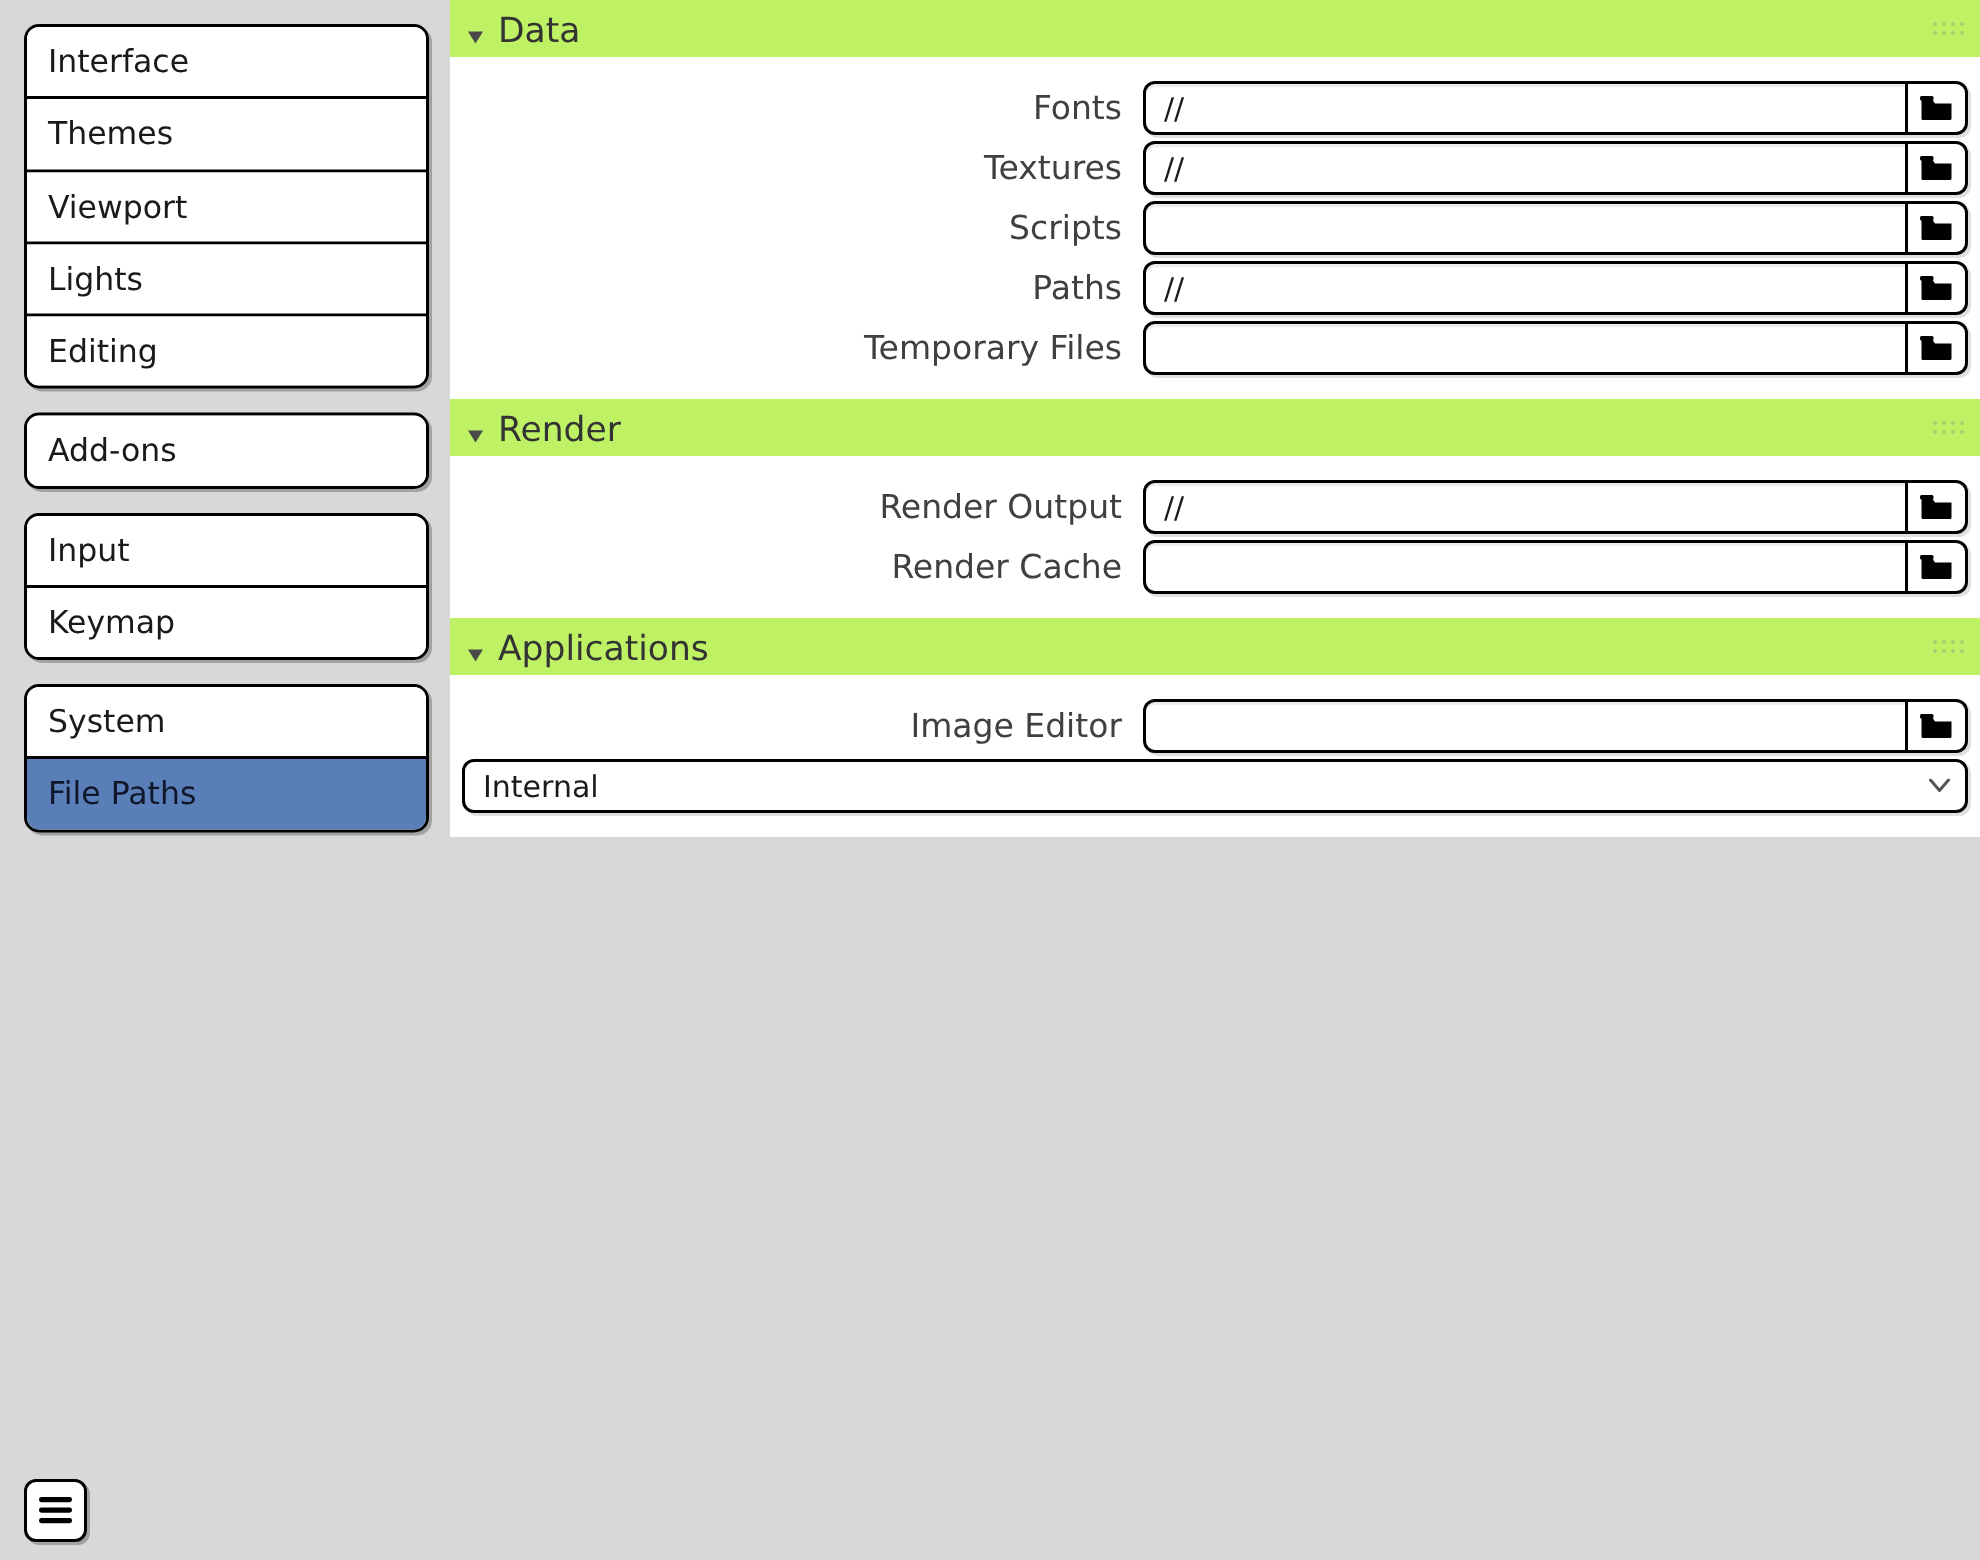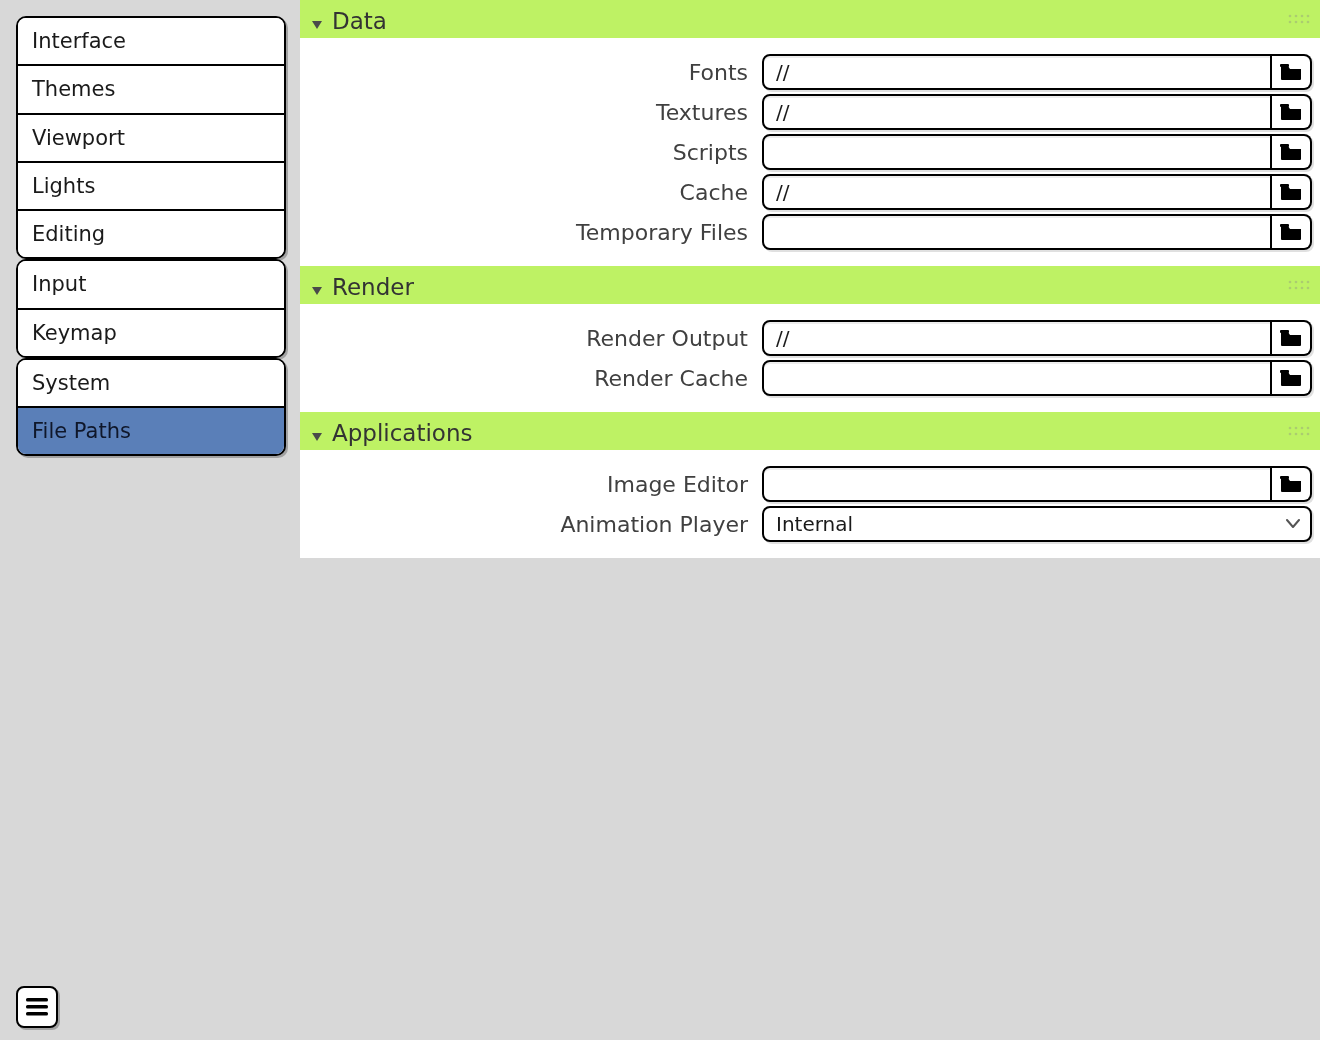--- a/index.html
+++ b/index.html
@@ -14,20 +14,21 @@
   }
   .root { display: flex; width: 100%; height: 100%; }
 
   
   .sidebar {
     width: 300px;
     flex: none;
     padding: 16px 14px 12px 16px;
     display: flex;
     flex-direction: column;
+    gap: 16px;
     background: #d8d8d8;
   }
   .sidebar-group {
     border: 2px solid #000;
     border-radius: 10px;
     background: #ffffff;
     box-shadow: 2px 2px 0 rgba(0,0,0,0.25);
     overflow: hidden;
   }
   .sidebar-item {
@@ -174,20 +175,23 @@
   <aside class="sidebar">
 
     <div class="sidebar-group">
       <div class="sidebar-item"><span>Interface</span></div>
       <div class="sidebar-item"><span>Themes</span></div>
       <div class="sidebar-item"><span>Viewport</span></div>
       <div class="sidebar-item"><span>Lights</span></div>
       <div class="sidebar-item"><span>Editing</span></div>
     </div>
 
+    <div class="sidebar-group">
+      <div class="sidebar-item"><span>Add-ons</span></div>
+    </div>
 
     <div class="sidebar-group">
       <div class="sidebar-item"><span>Input</span></div>
       <div class="sidebar-item"><span>Keymap</span></div>
     </div>
 
     <div class="sidebar-group">
       <div class="sidebar-item"><span>System</span></div>
       <div class="sidebar-item active"><span>File Paths</span></div>
     </div>
@@ -268,21 +272,21 @@
               <span>
                 <svg width="22" height="18" viewBox="0 0 22 18">
                   <path d="M1 3 h7 l2 3 h11 v10 a1 1 0 0 1 -1 1 h-18 a1 1 0 0 1 -1 -1 Z" fill="#000"></path>
                   <rect x="0" y="1" width="9" height="3" rx="1" fill="#000"></rect>
                 </svg>
               </span>
             </div>
         </div>
       </div>
       <div class="field-row">
-        <div class="field-label">Cache</div>
+        <div class="field-label">Paths</div>
         <div class="path-input-wrap">
           <input class="path-input" value="//" style="">
           <div class="browse-btn">
               <span>
                 <svg width="22" height="18" viewBox="0 0 22 18">
                   <path d="M1 3 h7 l2 3 h11 v10 a1 1 0 0 1 -1 1 h-18 a1 1 0 0 1 -1 -1 Z" fill="#000"></path>
                   <rect x="0" y="1" width="9" height="3" rx="1" fill="#000"></rect>
                 </svg>
               </span>
             </div>
@@ -388,21 +392,20 @@
               <span>
                 <svg width="22" height="18" viewBox="0 0 22 18">
                   <path d="M1 3 h7 l2 3 h11 v10 a1 1 0 0 1 -1 1 h-18 a1 1 0 0 1 -1 -1 Z" fill="#000"></path>
                   <rect x="0" y="1" width="9" height="3" rx="1" fill="#000"></rect>
                 </svg>
               </span>
             </div>
         </div>
       </div>
       <div class="field-row">
-        <div class="field-label">Animation Player</div>
         <div class="select-input">
           <span>Internal</span>
           <span class="chev">
             <svg width="14" height="10" viewBox="0 0 14 10">
                 <path d="M1 1 L7 8 L13 1" stroke="#555" stroke-width="2" fill="none" stroke-linecap="round" stroke-linejoin="round"></path>
               </svg>
           </span>
         </div>
       </div>
     </div>

